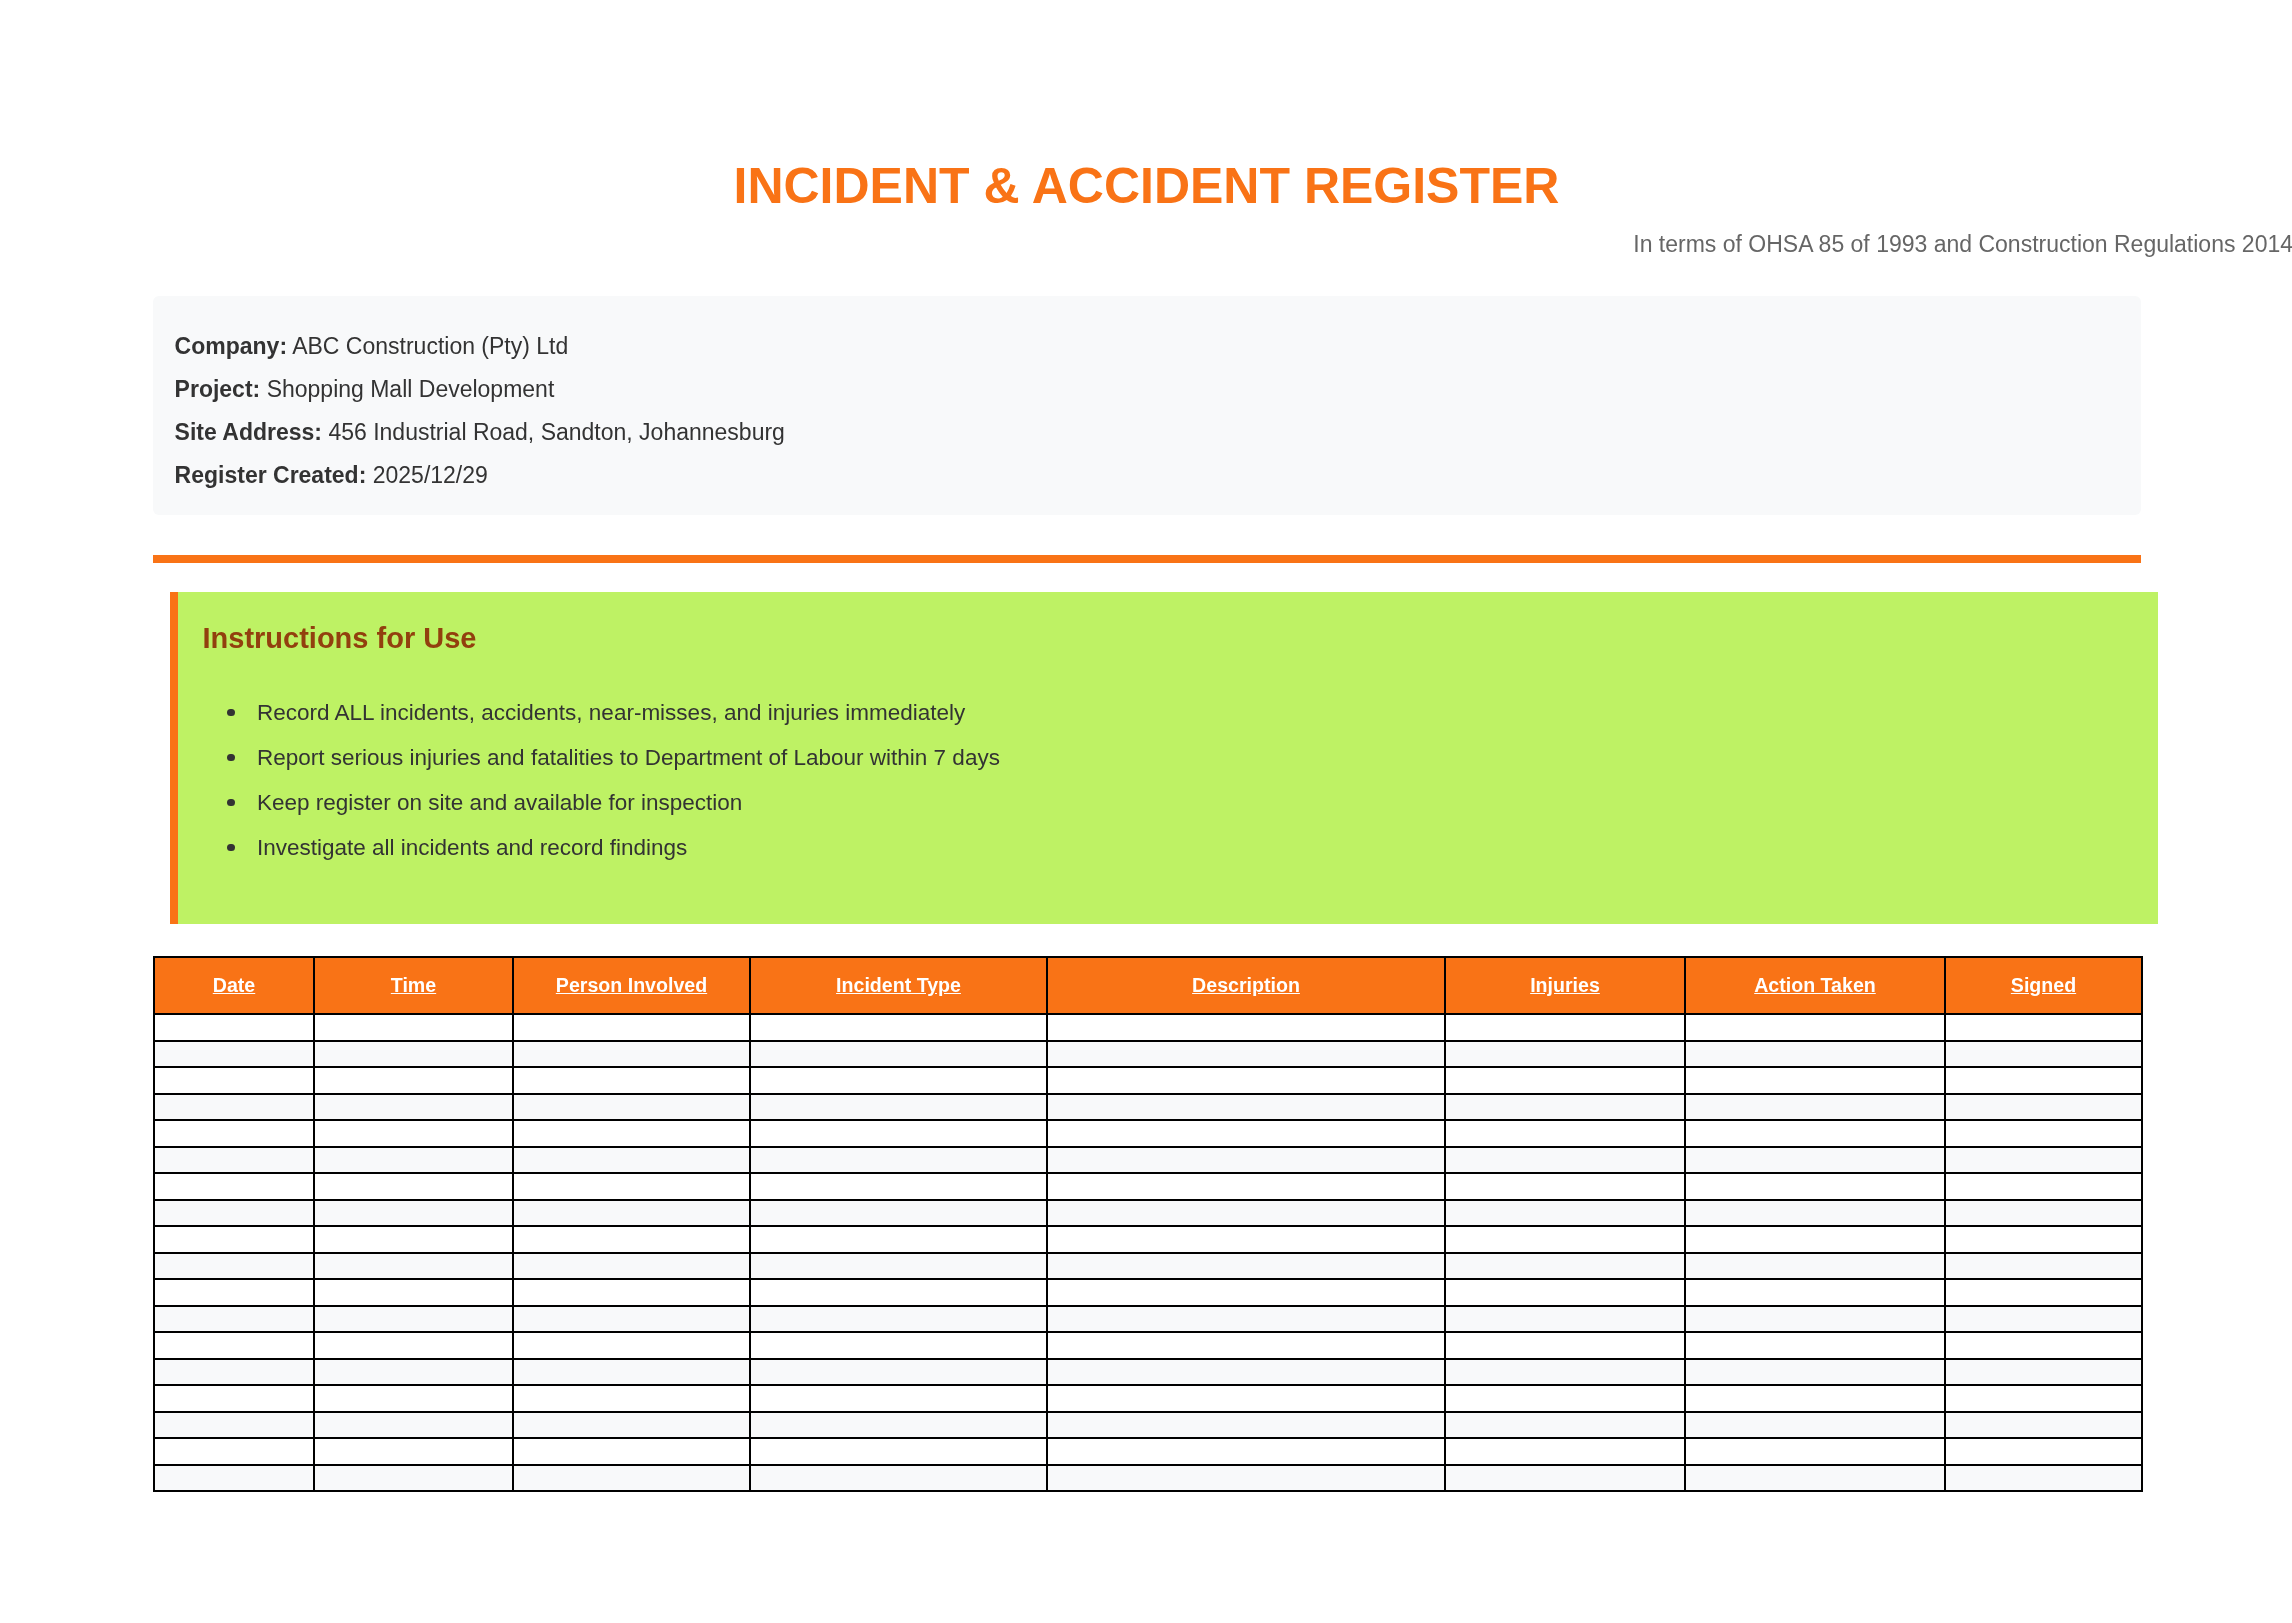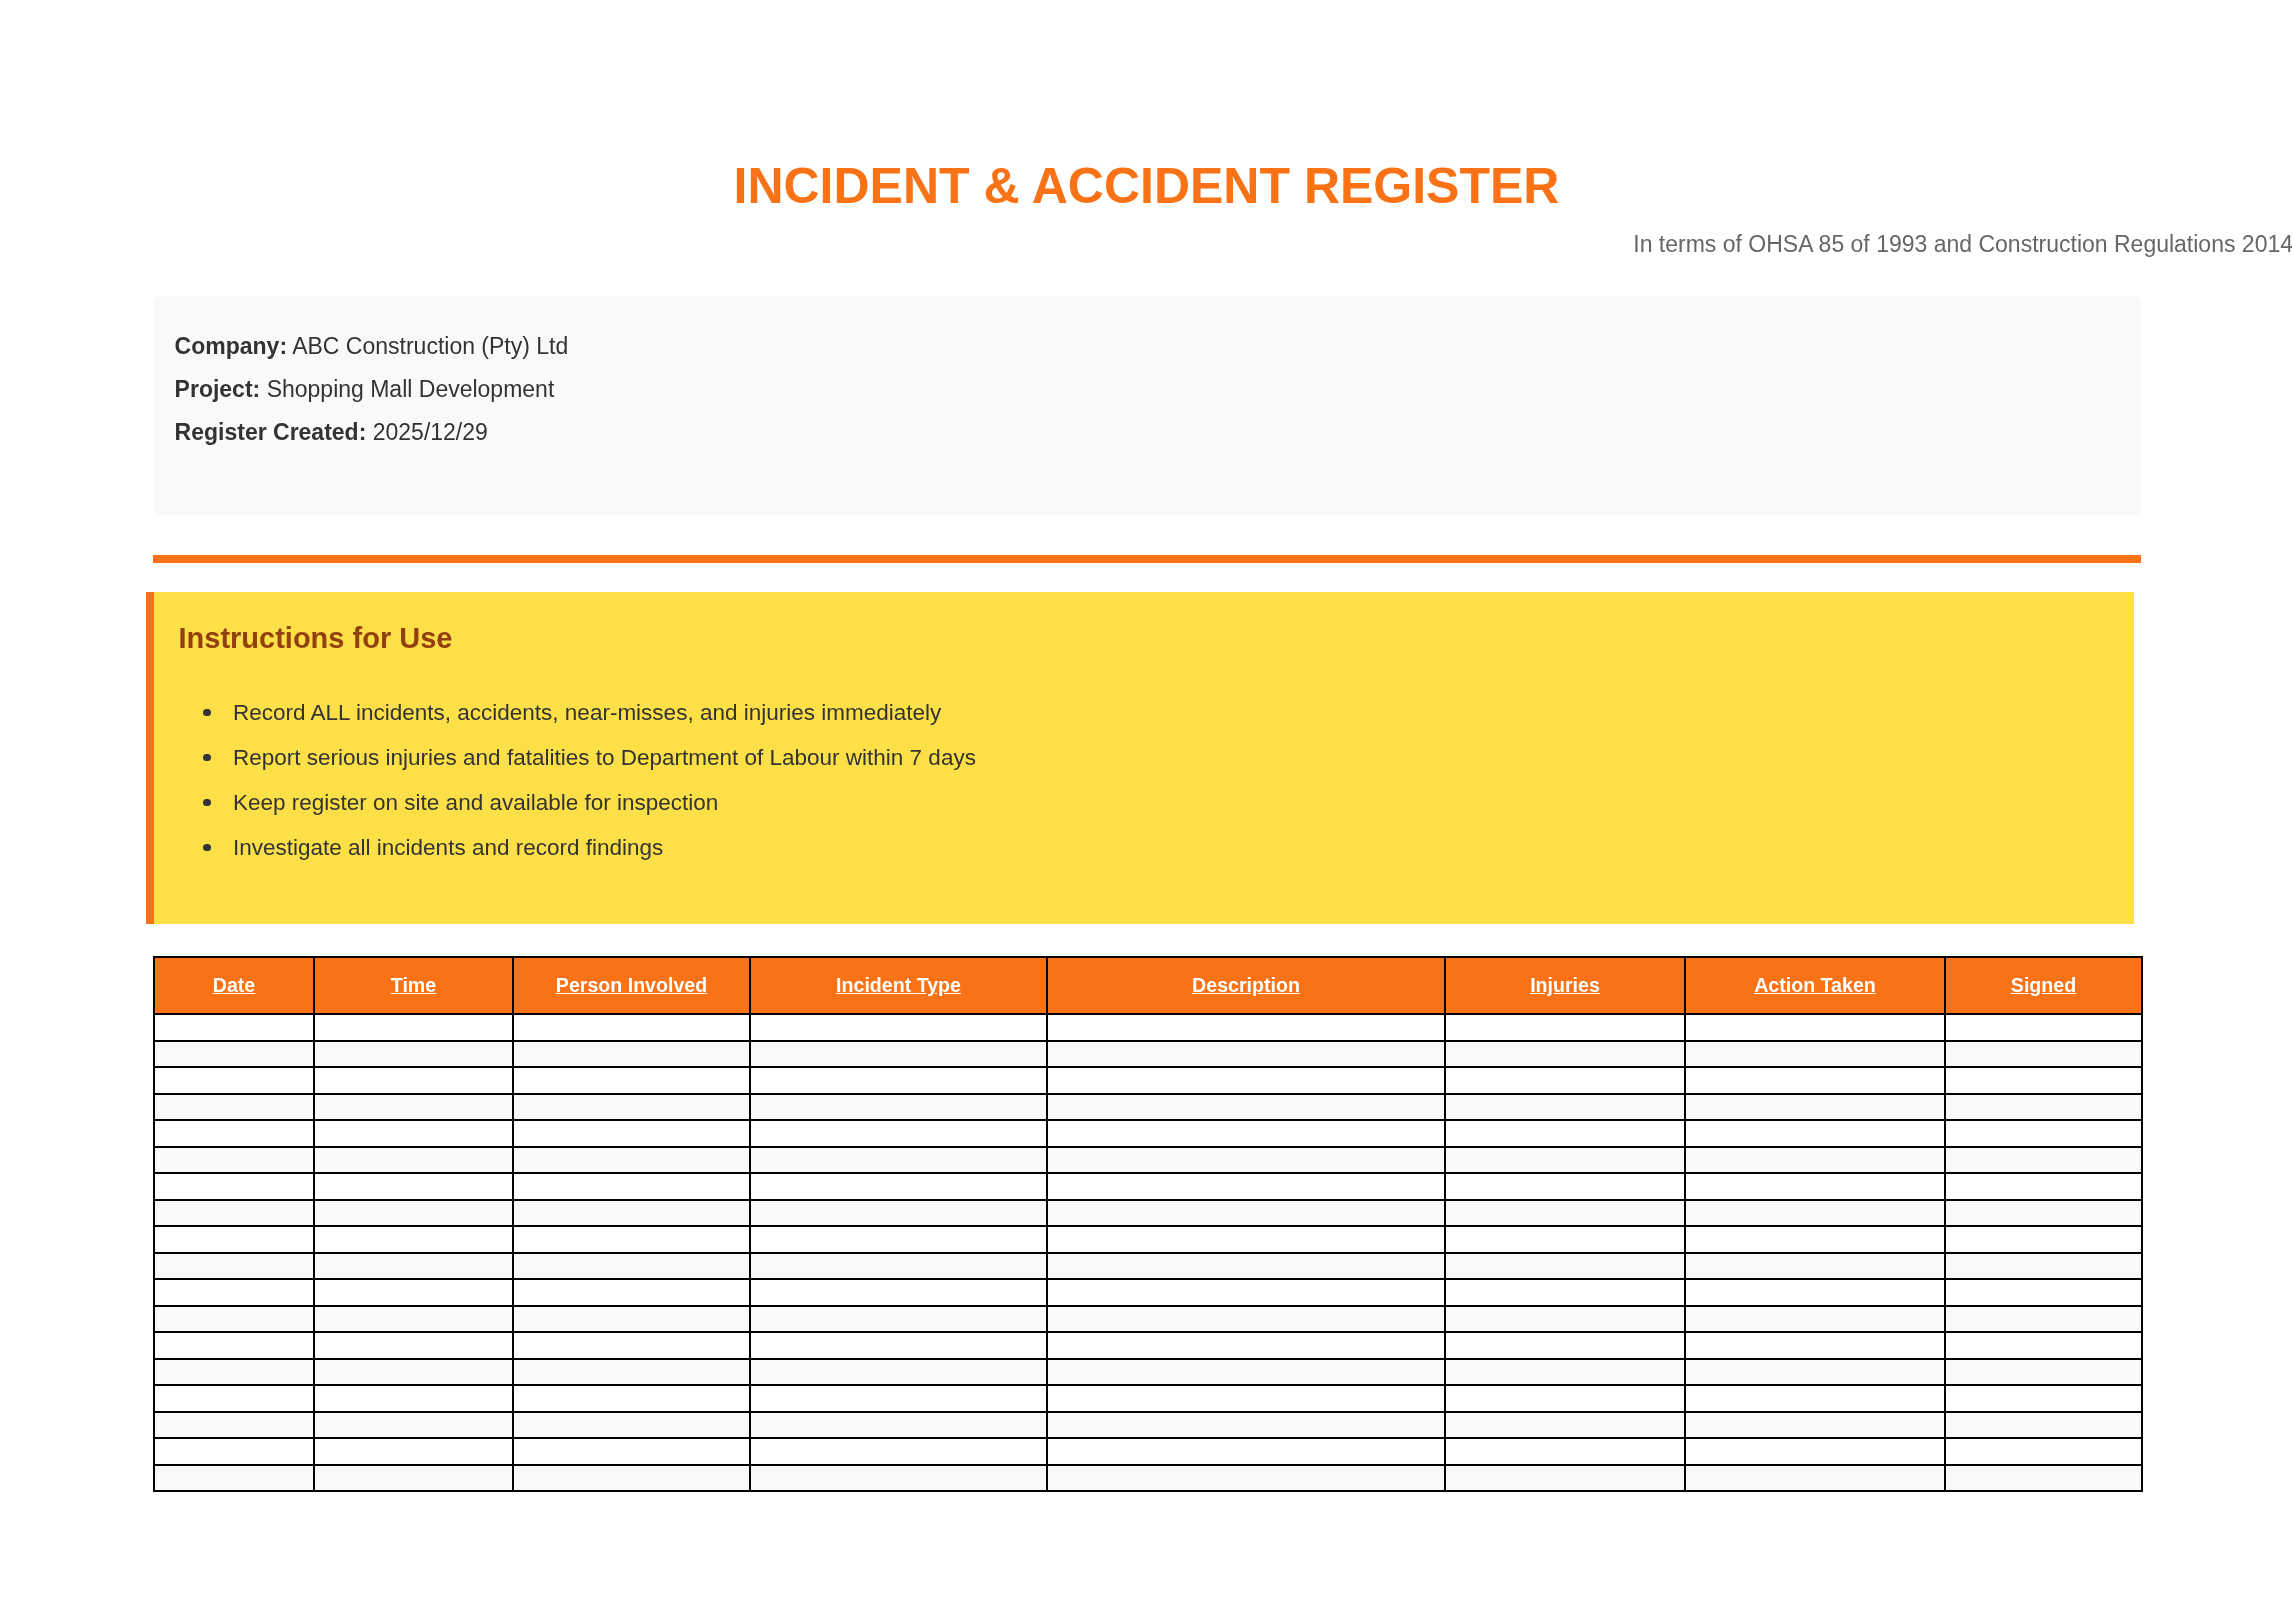--- a/index.html
+++ b/index.html
@@ -20,22 +20,22 @@
     position: absolute; left: 153px; top: 296px; width: 1988px; height: 219px;
     background: #f8f9fa; border-radius: 5.9px; box-sizing: border-box;
     padding: 29px 0 0 21.6px;
   }
   .info-line { font-size: 23px; line-height: 43px; height: 43px; color: #333333; white-space: nowrap; }
   .info-line .lbl { font-weight: bold; }
   .divider {
     position: absolute; left: 153px; top: 555px; width: 1988px; height: 7.8px; background: #f97316;
   }
   .instructions {
-    position: absolute; left: 146px; top: 592px; width: 1988px; height: 332px;
-    background: #fde047; border-left: 8.8px solid #f97316; box-sizing: border-box;
+    position: absolute; left: 170px; top: 592px; width: 1988px; height: 332px;
+    background: #bef264; border-left: 8.8px solid #f97316; box-sizing: border-box;
   }
   .instructions h2 {
     position: absolute; left: 24.5px; top: 30px; margin: 0;
     font-size: 29px; line-height: 33px; font-weight: bold; color: #92400e;
   }
   .instructions ul {
     position: absolute; left: 0; top: 86px; margin: 12px; padding: 0; list-style: none;
   }
   .instructions li {
     position: relative; padding-left: 67px; font-size: 22.5px; line-height: 45px; height: 45px;
@@ -66,20 +66,24 @@
 <p class="subtitle">In terms of OHSA 85 of 1993 and Construction Regulations 2014</p>
 
 <div class="info-box">
   <div class="info-line">
     <span class="lbl">Company:</span>
     <span>ABC Construction (Pty) Ltd</span>
   </div>
   <div class="info-line">
     <span class="lbl">Project:</span>
     <span>Shopping Mall Development</span>
+  </div>
+  <div class="info-line">
+    <span class="lbl">Site Address:</span>
+    <span>456 Industrial Road, Sandton, Johannesburg</span>
   </div>
   <div class="info-line">
     <span class="lbl">Register Created:</span>
     <span>2025/12/29</span>
   </div>
 </div>
 
 <div class="divider"></div>
 
 <div class="instructions">

